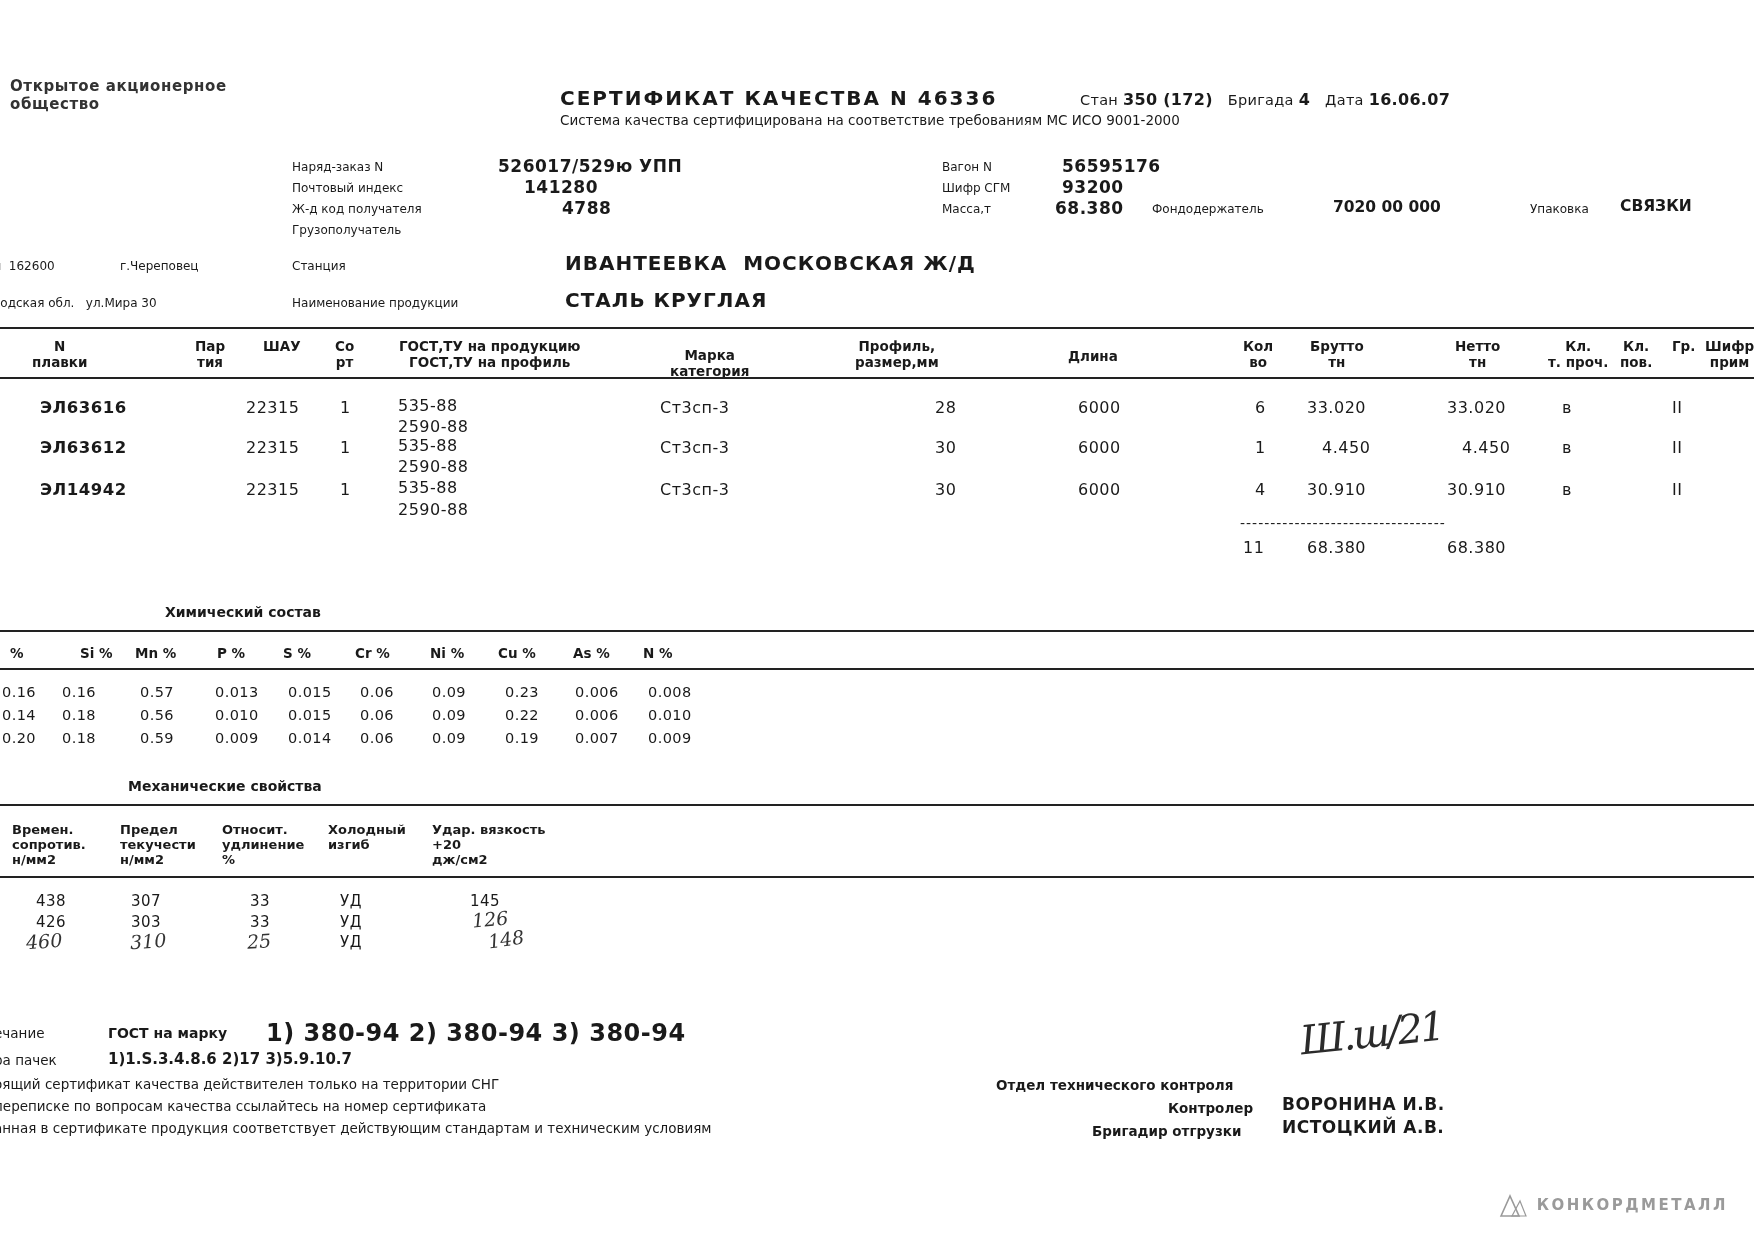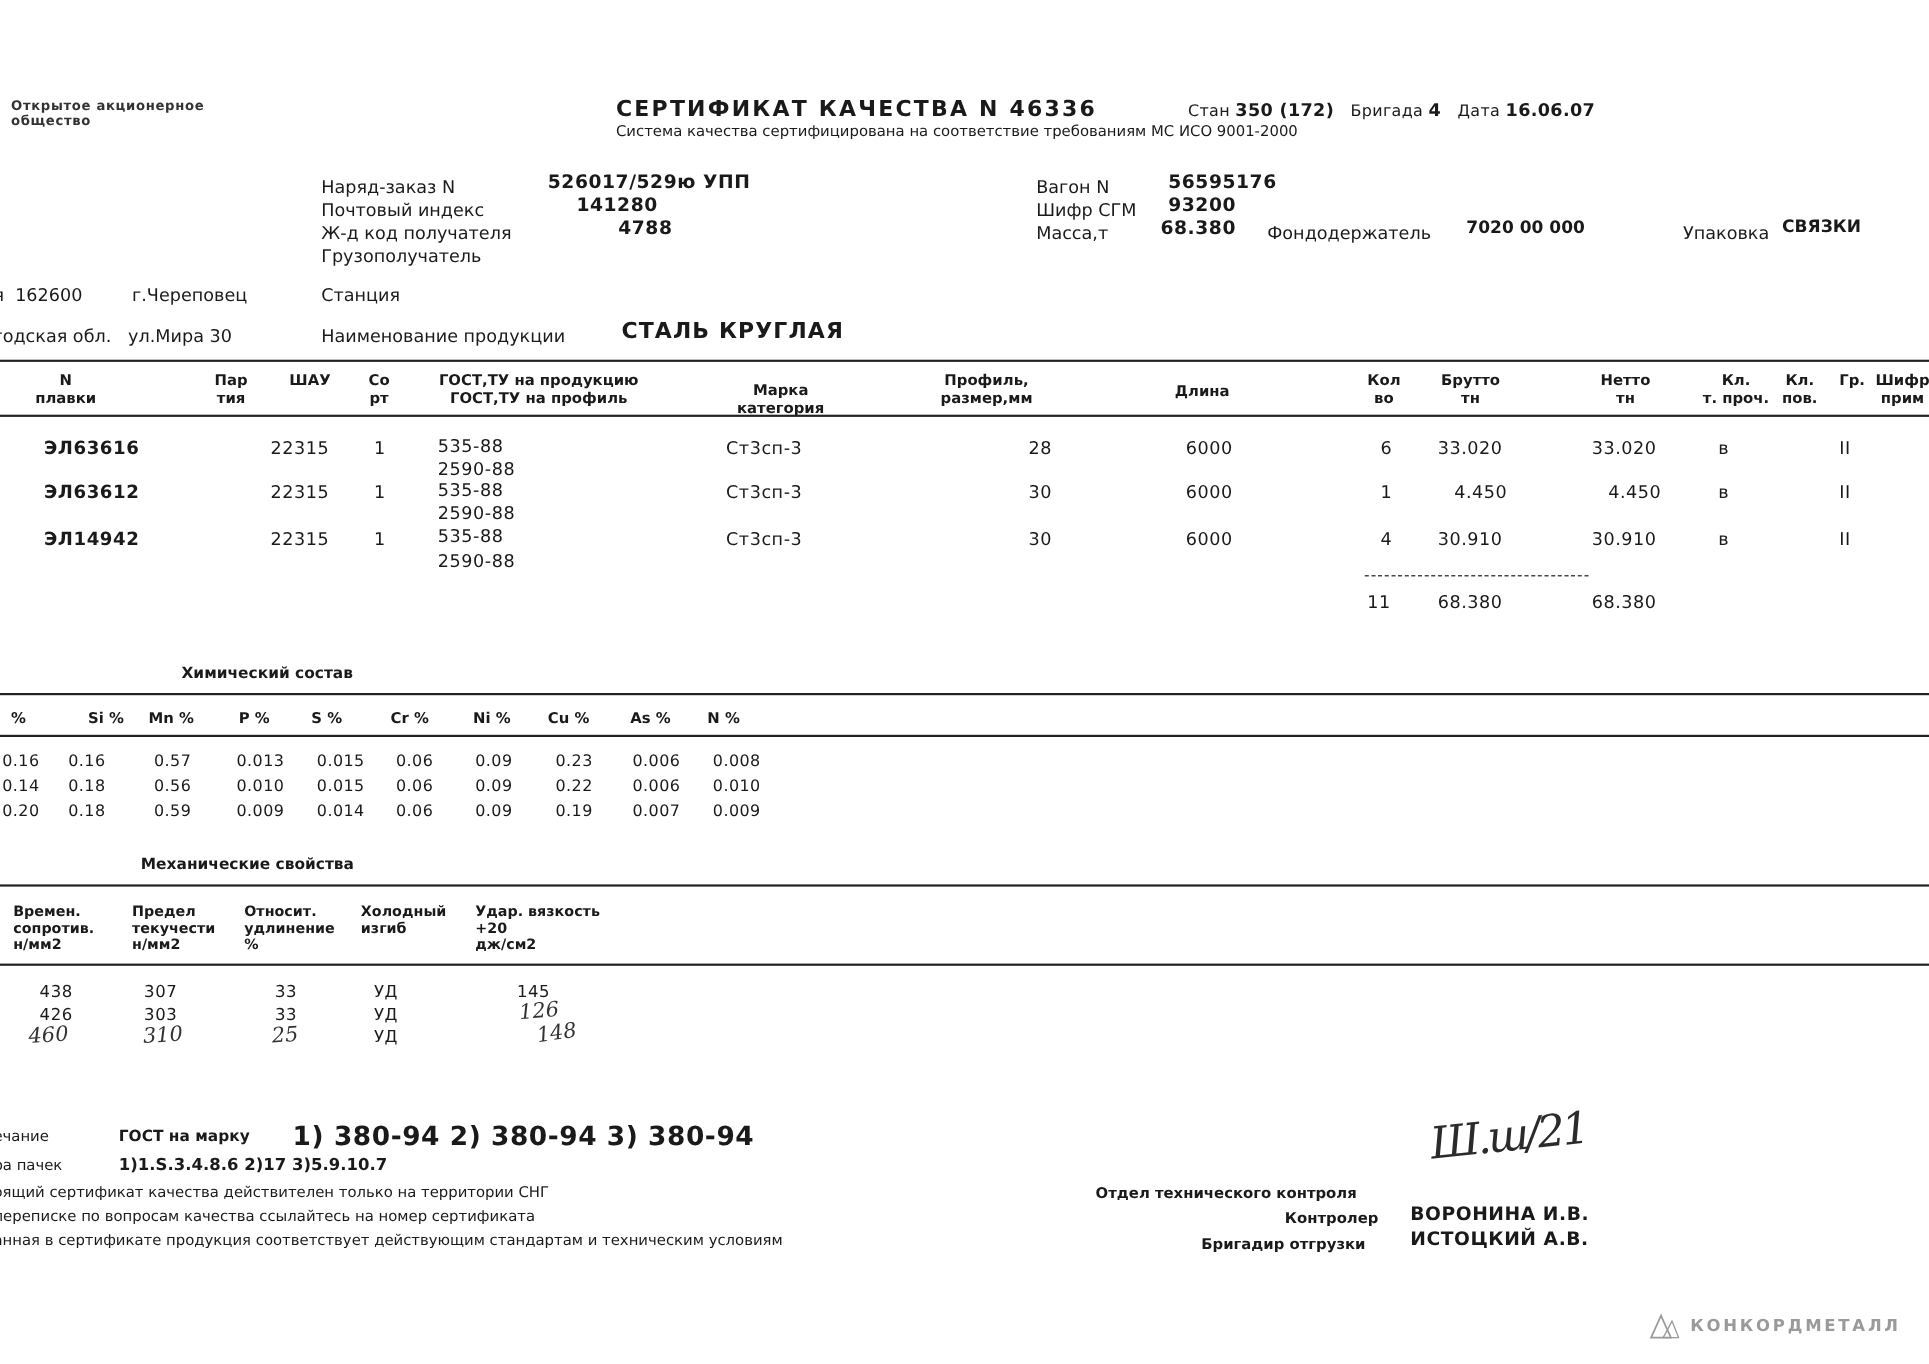--- a/index.html
+++ b/index.html
@@ -27,24 +27,24 @@
   .logo-wrap { position: absolute; left: 10px; top: 75px; width: 250px; }
   .logo-main {
     font-family: "DejaVu Sans", sans-serif;
     font-weight: bold;
     font-size: 34px;
     letter-spacing: -1px;
     color: #111;
     line-height: 36px;
   }
   .logo-sub {
-    font-size: 12px;
+    font-size: 15px;
     letter-spacing: 0.6px;
     color: #333;
-    margin-top: 14px;
+    margin-top: 2px;
     font-weight: bold;
   }
   .logo-bar {
     display: inline-block;
     width: 9px; height: 26px;
     background: #111;
     margin-right: 2px;
     vertical-align: -4px;
   }
 
@@ -62,21 +62,21 @@
     font-size: 14.5px;
     letter-spacing: 0.3px;
   }
   .subtitle {
     position: absolute;
     left: 560px; top: 112px;
     font-size: 13.5px;
   }
 
   
-  .lbl { font-size: 16px; text-align: center; }
+  .lbl { font-size: 12px; text-align: center; }
   .val { font-size: 17px; font-weight: bold; letter-spacing: 0.5px; }
   .val-sm { font-size: 15.5px; font-weight: bold; }
 
   
   .hr {
     position: absolute;
     background: #222;
     height: 2px;
   }
 
@@ -179,20 +179,21 @@
   <div class="abs lbl" style="left:942px; top:202px;">Масса,т</div>
   <div class="abs val" style="left:1055px; top:198px;">68.380</div>
   <div class="abs lbl" style="left:1152px; top:202px;">Фондодержатель</div>
   <div class="abs val-sm" style="left:1333px; top:198px;">7020 00 000</div>
   <div class="abs lbl" style="left:1530px; top:202px;">Упаковка</div>
   <div class="abs val-sm" style="left:1620px; top:197px;">СВЯЗКИ</div>
 
   <div class="abs lbl" style="left:-6px; top:259px;">я  162600</div>
   <div class="abs lbl" style="left:120px; top:259px;">г.Череповец</div>
   <div class="abs lbl" style="left:292px; top:259px;">Станция</div>
+  <div class="abs" style="left:565px; top:251px; font-size:20px; font-weight:bold; letter-spacing:1px;">ИВАНТЕЕВКА  МОСКОВСКАЯ Ж/Д</div>
 
   <div class="abs lbl" style="left:-6px; top:296px;">годская обл.   ул.Мира 30</div>
   <div class="abs lbl" style="left:292px; top:296px;">Наименование продукции</div>
   <div class="abs" style="left:565px; top:288px; font-size:20px; font-weight:bold; letter-spacing:1px;">СТАЛЬ КРУГЛАЯ</div>
 
   <div class="hr" style="left:0px; top:327px; width:1754px;"></div>
 
   <div class="abs th" style="left:32px; top:338px;">N
 плавки</div>
   <div class="abs th" style="left:195px; top:338px;">Пар

